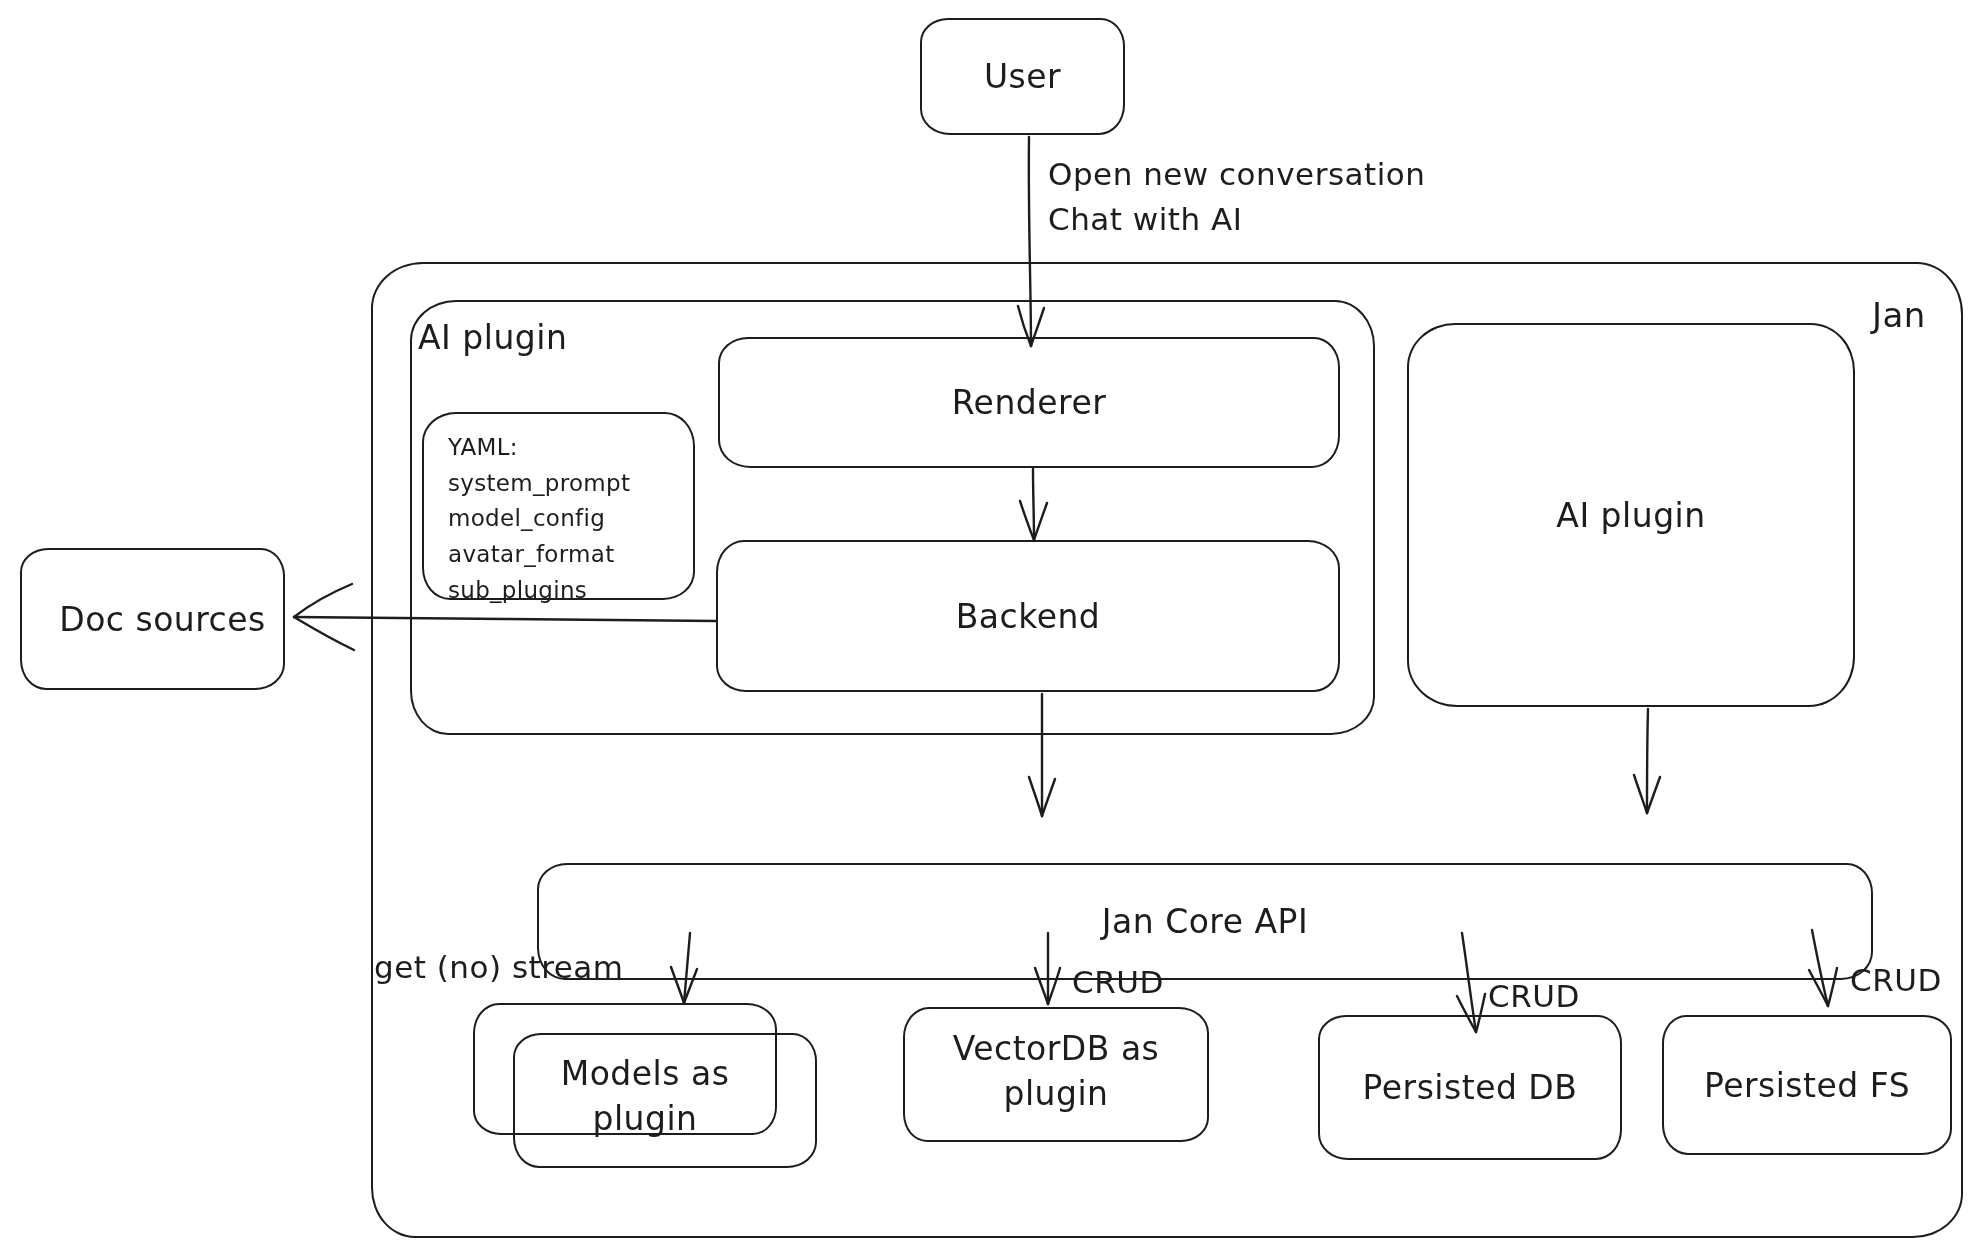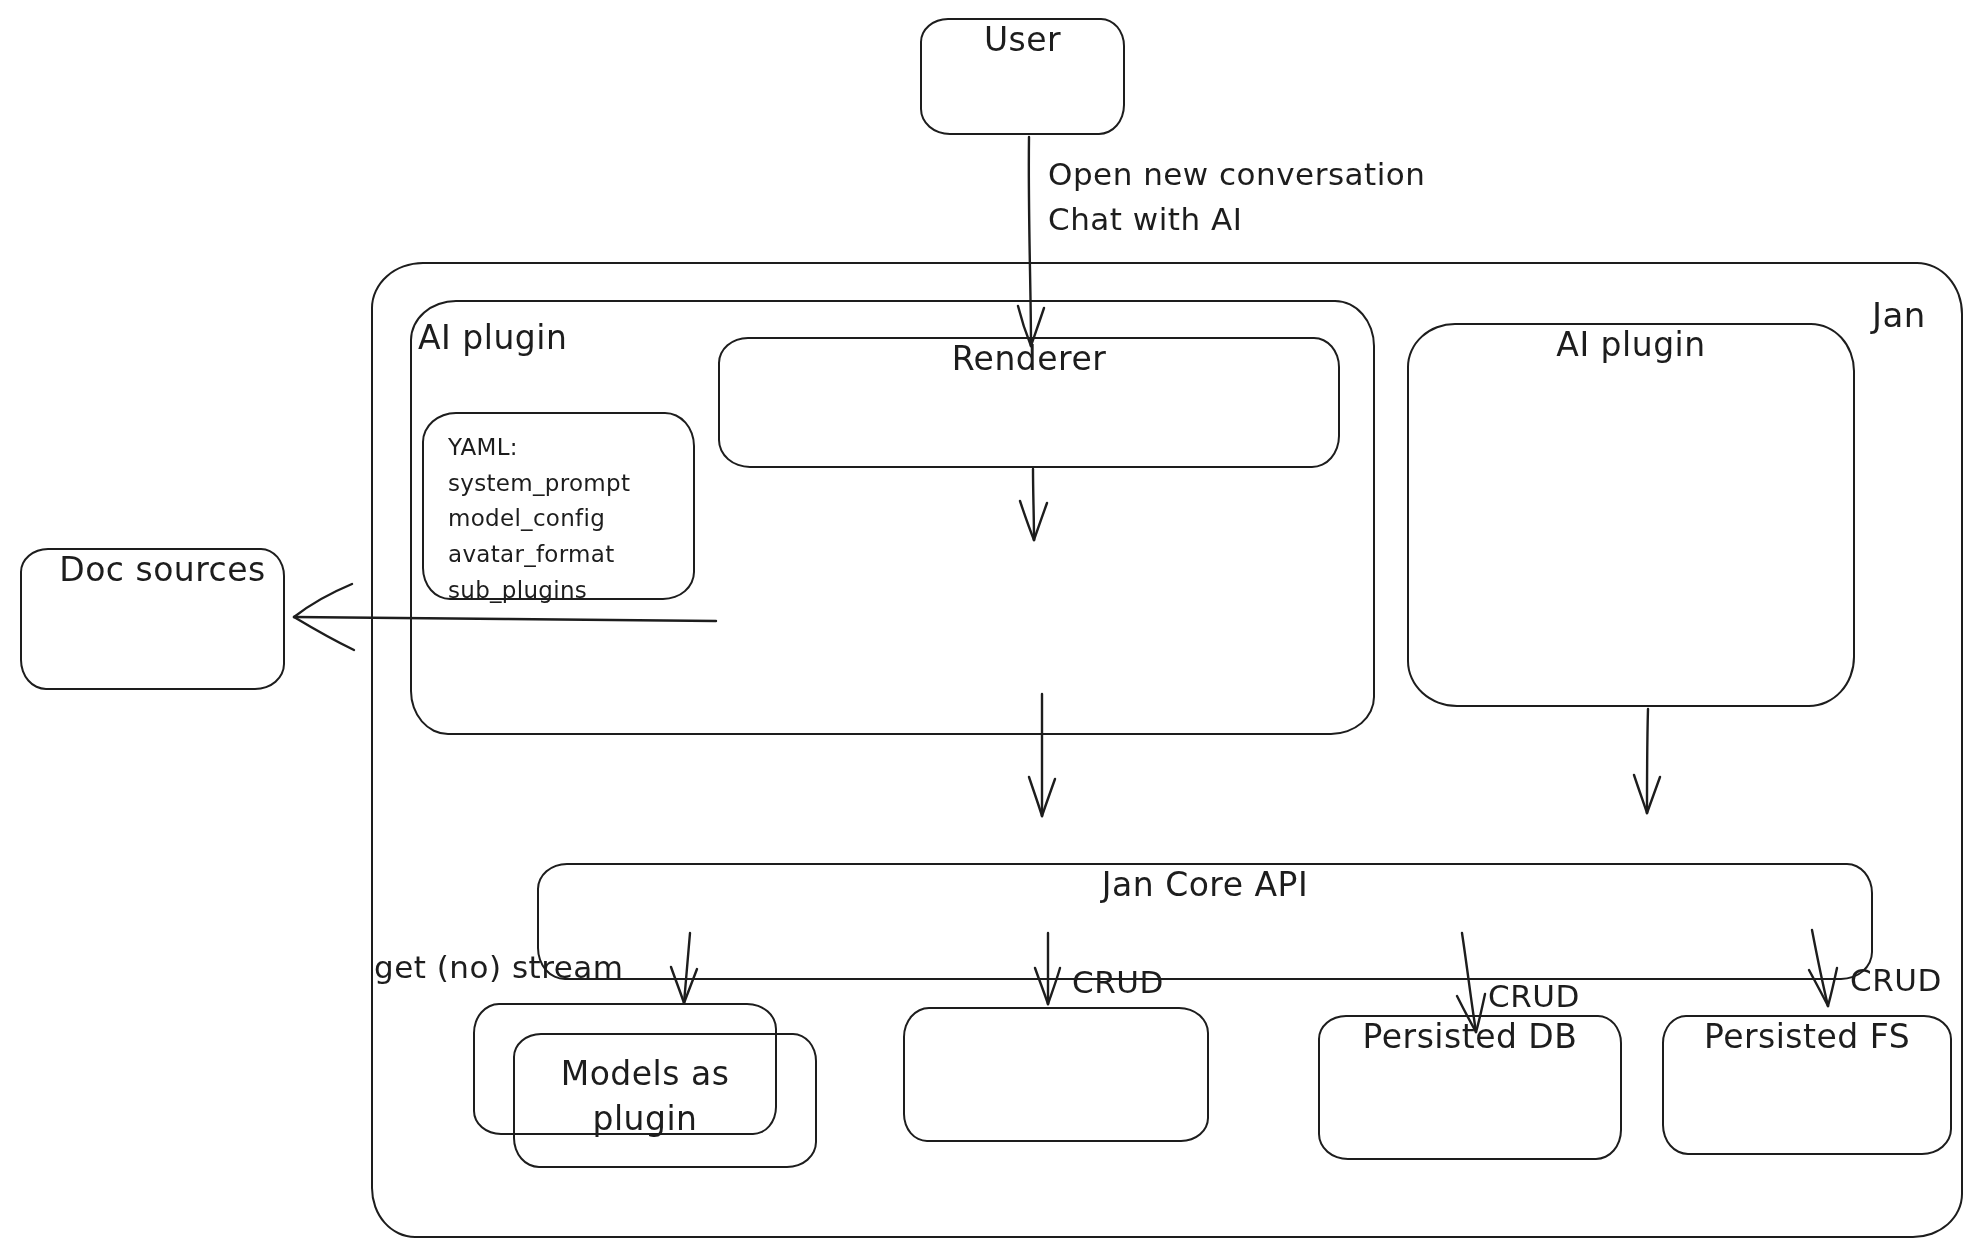--- a/index.html
+++ b/index.html
@@ -12,21 +12,21 @@
     overflow:hidden;
   }
   .box{
     position:absolute;
     border:2.5px solid #1d1d1d;
     background:transparent;
     box-sizing:border-box;
   }
   .node{
     display:flex;
-    align-items:flex-start;
+    align-items:center;
     justify-content:center;
     text-align:center;
     font-size:33px;
     letter-spacing:.5px;
   }
   .lbl{
     position:absolute;
     font-size:33px;
     letter-spacing:.5px;
     white-space:nowrap;
@@ -78,38 +78,42 @@
   </div>
 
   <div class="box node" style="left:920px;top:18px;width:205px;height:117px;border-radius:28px 24px 26px 30px / 24px 28px 30px 26px;">
     <span>User</span>
   </div>
 
   <div class="box node" style="left:718px;top:337px;width:622px;height:131px;border-radius:30px 26px 28px 32px / 26px 30px 32px 28px;">
     <span>Renderer</span>
   </div>
 
+  <div class="box node" style="left:716px;top:540px;width:624px;height:152px;border-radius:28px 32px 26px 30px / 32px 28px 30px 26px;">
+    <span>Backend</span>
+  </div>
 
   <div class="box node" style="left:1407px;top:323px;width:448px;height:384px;border-radius:48px 44px 46px 50px / 44px 48px 50px 46px;">
     <span>AI plugin</span>
   </div>
 
   <div class="box node" style="left:20px;top:548px;width:265px;height:142px;border-radius:28px 24px 30px 26px / 24px 28px 26px 30px;padding-left:20px;">
     <span>Doc sources</span>
   </div>
 
   <div class="box node" style="left:537px;top:815px;width:1336px;height:117px;border-radius:30px 26px 32px 28px / 26px 30px 28px 32px;margin-top:48px;">
     <span>Jan Core API</span>
   </div>
 
   <div class="box" style="left:473px;top:1003px;width:304px;height:132px;border-radius:26px 30px 24px 28px / 30px 26px 28px 24px;"></div>
   <div class="box" style="left:513px;top:1033px;width:304px;height:135px;border-radius:28px 24px 30px 26px / 24px 28px 26px 30px;"></div>
   <div class="wrap-label" style="left:530px;top:1052px;width:230px;">Models as plugin</div>
 
   <div class="box" style="left:903px;top:1007px;width:306px;height:135px;border-radius:26px 30px 28px 24px / 30px 26px 24px 28px;"></div>
+  <div class="wrap-label" style="left:933px;top:1027px;width:246px;">VectorDB as plugin</div>
 
   <div class="box node" style="left:1318px;top:1015px;width:304px;height:145px;border-radius:28px 24px 26px 30px / 24px 28px 30px 26px;">
     <span>Persisted DB</span>
   </div>
 
   <div class="box node" style="left:1662px;top:1015px;width:290px;height:140px;border-radius:24px 28px 30px 26px / 28px 24px 26px 30px;">
     <span>Persisted FS</span>
   </div>
 
   <div class="edge-lbl" style="left:1048px;top:152px;">

